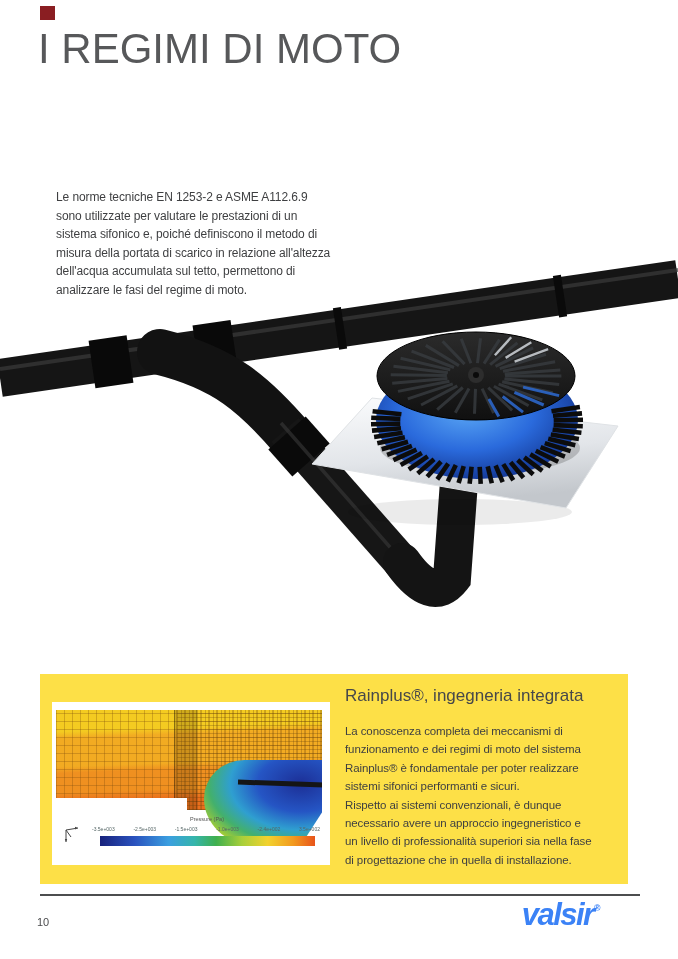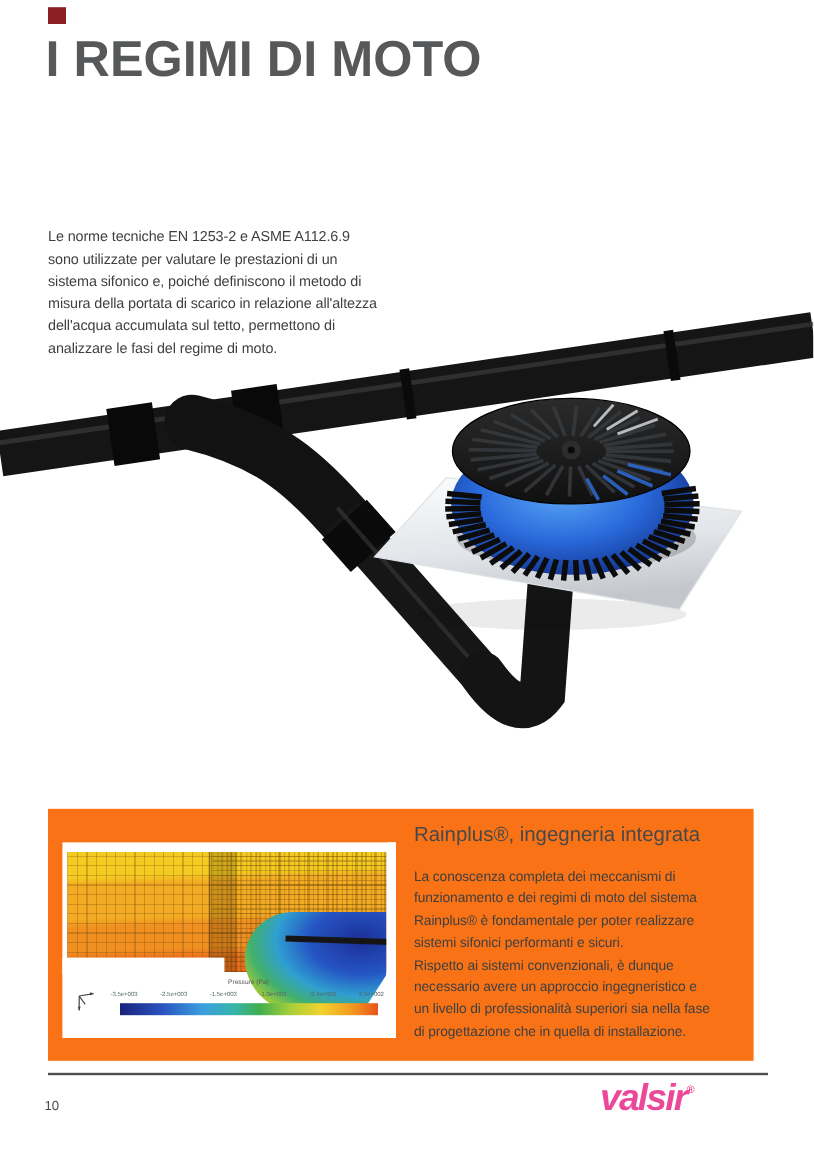--- a/index.html
+++ b/index.html
@@ -2,29 +2,29 @@
 <html><head>
 <meta charset="utf-8">
 <style>
   html,body{margin:0;padding:0;background:#ffffff;}
   body{font-family:"Liberation Sans", sans-serif;}
   #page{position:relative;width:678px;height:959px;background:#ffffff;overflow:hidden;}
 
   .corner-marker{position:absolute;left:40px;top:6px;width:15px;height:14px;background:#8a1e22;}
 
   h1.title{position:absolute;left:38px;top:28px;margin:0;font-size:42px;line-height:1;
-    font-weight:bold;color:#57585a;letter-spacing:0px;white-space:nowrap;}
-
-  .intro{position:absolute;left:40px;top:188px;width:335px;font-size:12px;line-height:18.6px;
+    font-weight:normal;color:#57585a;letter-spacing:0px;white-space:nowrap;}
+
+  .intro{position:absolute;left:56px;top:188px;width:335px;font-size:12px;line-height:18.6px;
     color:#3e3f41;white-space:pre-line;letter-spacing:-0.1px;}
 
   .product-figure{position:absolute;left:0;top:250px;width:678px;height:395px;}
 
   
-  .info-box{position:absolute;left:40px;top:674px;width:588px;height:210px;background:#f97316;}
+  .info-box{position:absolute;left:40px;top:674px;width:588px;height:210px;background:#fde047;}
   .info-heading{position:absolute;left:305px;top:12px;margin:0;font-size:17px;font-weight:normal;
     color:#47484a;white-space:nowrap;}
   .info-body{position:absolute;left:305px;top:48px;width:300px;font-size:11.5px;line-height:18.4px;
     color:#3e3f41;white-space:pre-line;letter-spacing:-0.1px;}
 
   
   .cfd-panel{position:absolute;left:12px;top:28px;width:278px;height:163px;background:#ffffff;}
   .cfd-field{position:absolute;left:4px;top:8px;width:268px;height:100px;
     background:linear-gradient(178deg,#f4cb21 0%,#f4cb21 20%,#f2ab22 26%,#f2ab22 52%,#ef9020 58%,#ef9020 76%,#e96e1c 84%,#e96e1c 100%);}
   .cfd-grid{position:absolute;inset:0;
@@ -48,22 +48,22 @@
     font-size:5.5px;color:#555;}
   .cfd-ticks{position:absolute;left:40px;top:124px;width:228px;display:flex;justify-content:space-between;
     font-size:5px;color:#566;}
   .cfd-bar{position:absolute;left:48px;top:134px;width:215px;height:10px;
     background:linear-gradient(90deg,#18227c 0%,#2a52be 16%,#3b9fe0 32%,#35b5ab 44%,#3faf4e 54%,#a8cf3a 66%,#f2d22e 78%,#f2991f 90%,#e8541a 100%);}
   .cfd-triad{position:absolute;left:8px;top:118px;}
 
   
   .footer-rule{position:absolute;left:40px;top:894px;width:600px;height:1.5px;background:#4c4d4f;}
   .page-number{position:absolute;left:37px;top:904px;font-size:11px;color:#4a4b4d;margin-top:12px;}
-  .brand-logo{position:absolute;left:500px;top:897px;width:122px;text-align:left;
-    font-size:31px;font-weight:bold;font-style:italic;color:#ec4899;letter-spacing:-1.5px;white-space:nowrap;}
+  .brand-logo{position:absolute;left:500px;top:897px;width:122px;text-align:center;
+    font-size:31px;font-weight:bold;font-style:italic;color:#3b82f6;letter-spacing:-1.5px;white-space:nowrap;}
   .brand-logo sup{font-size:9px;letter-spacing:0;vertical-align:14px;}
 </style>
 </head>
 <body>
 
 <div id="page">
 
   <div class="corner-marker"></div>
 
   <h1 class="title">I REGIMI DI MOTO</h1>

